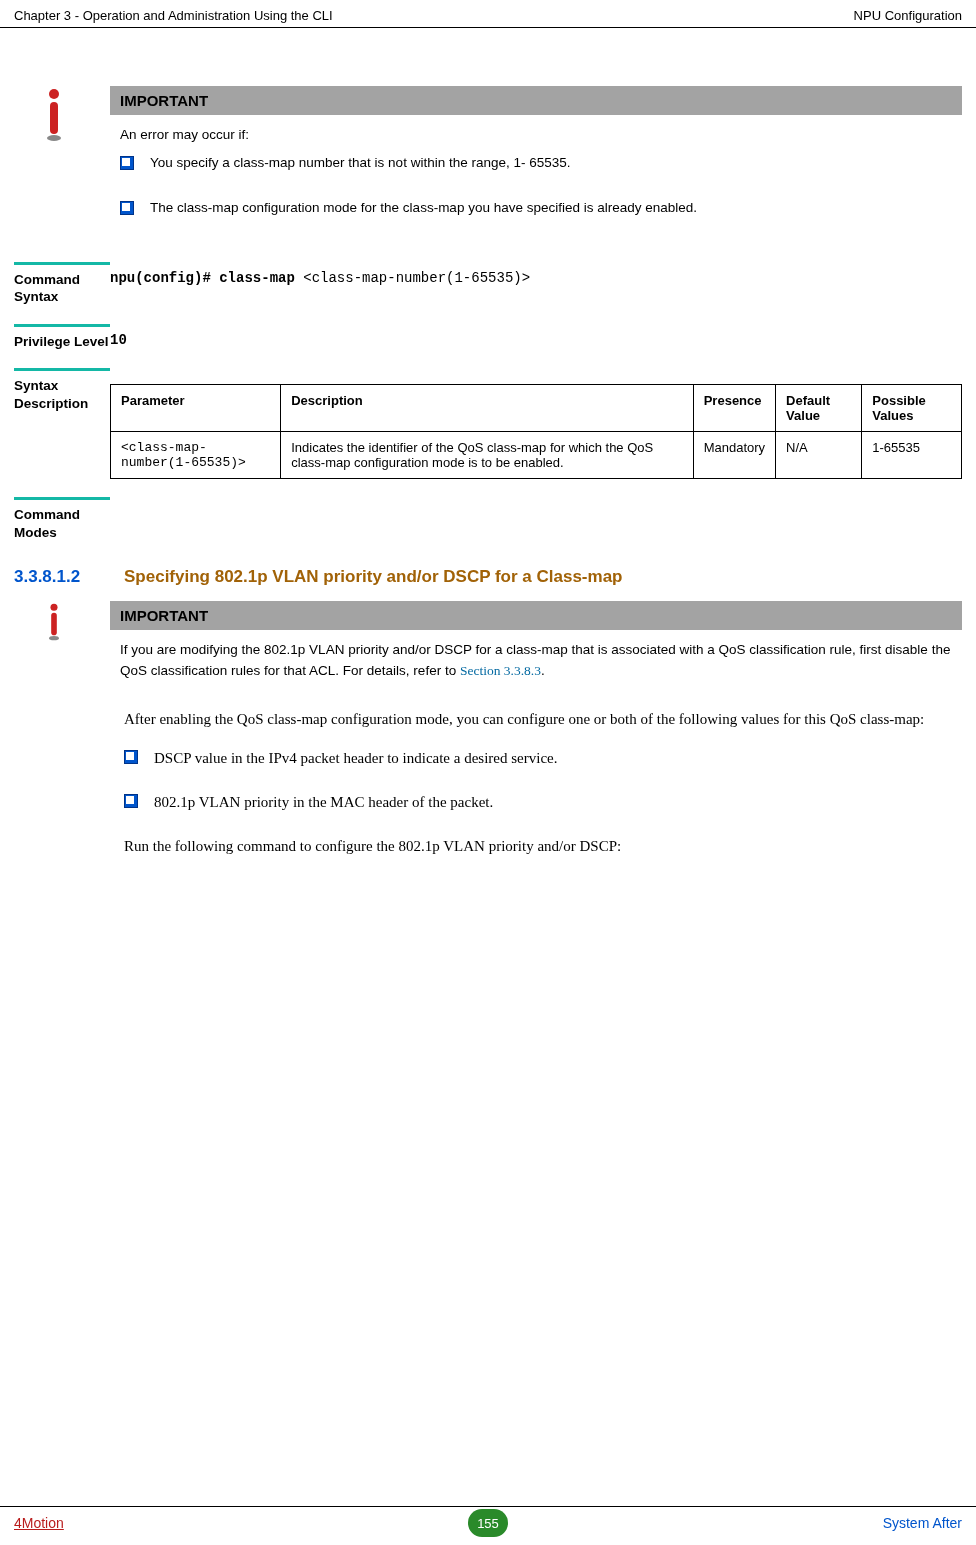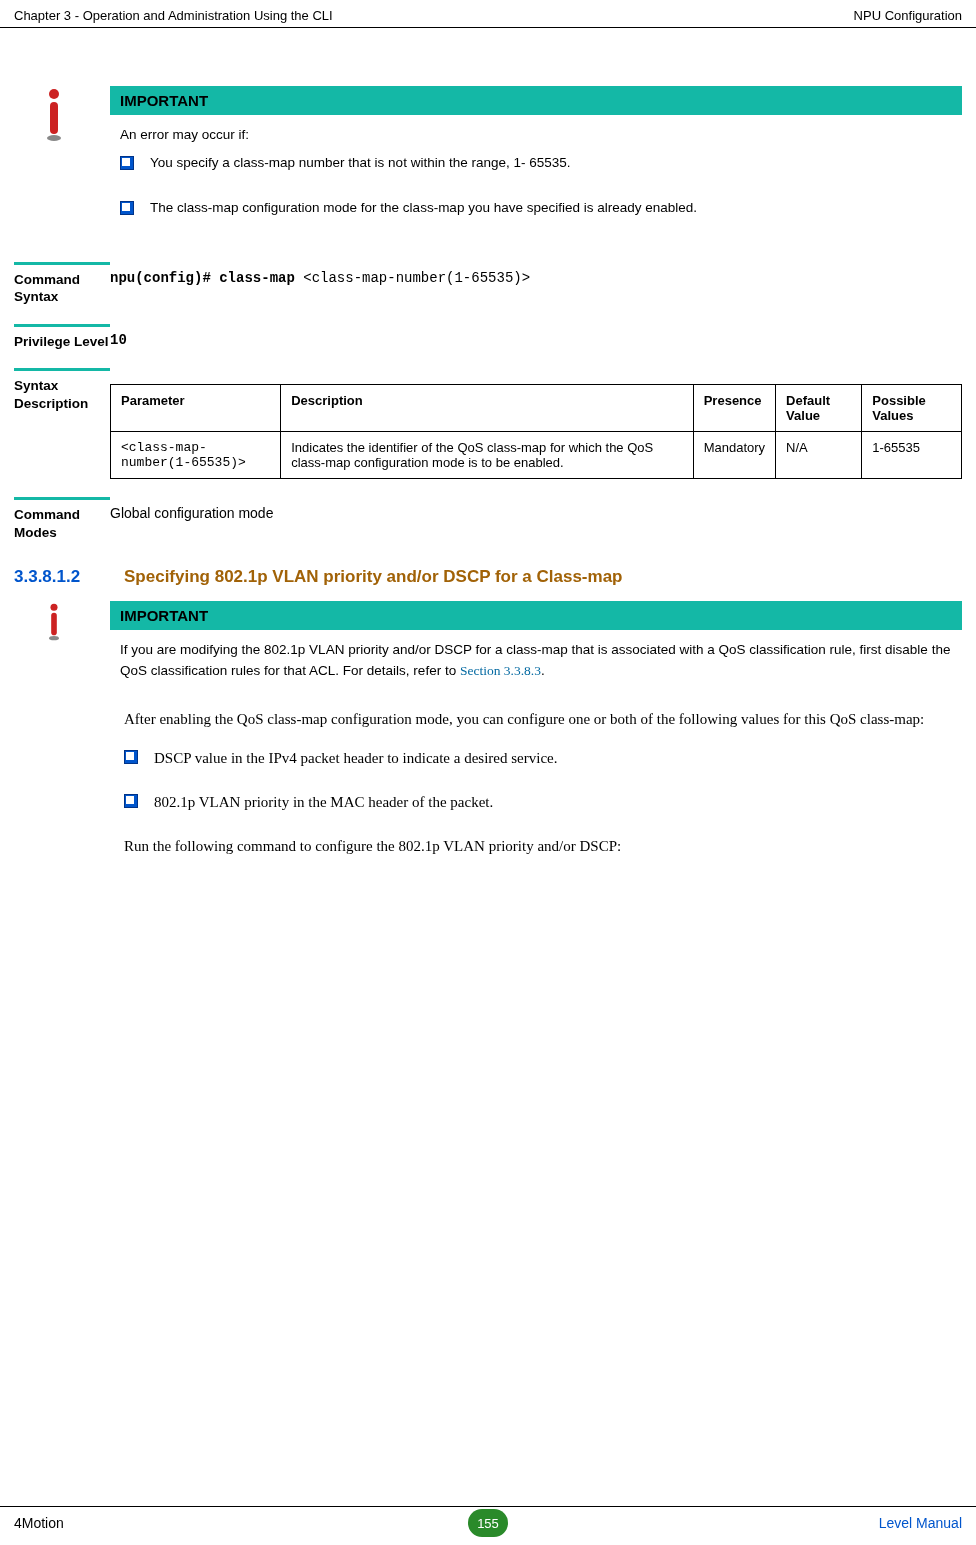--- a/index.html
+++ b/index.html
@@ -38,21 +38,21 @@
       padding-top: 2px;
     }
     .important-icon svg {
       width: 20px;
       height: 54px;
     }
     .important-content {
       flex: 1;
     }
     .important-title {
-      background: #14b8a6;
+      background: #a3a3a3;
       font-weight: bold;
       padding: 6px 10px;
       font-size: 15px;
     }
     .important-text {
       padding: 10px 10px 8px 10px;
       font-size: 13.5px;
       line-height: 1.5;
     }
     .bullet-list {
@@ -213,21 +213,22 @@
       left: 0;
       right: 0;
       border-top: 1px solid #000;
       padding: 8px 14px 14px 14px;
       display: flex;
       justify-content: space-between;
       align-items: center;
       font-size: 14px;
     }
     .footer-left {
-      color: #000000;
+      color: #b91c1c;
+      text-decoration: underline;
     }
     .footer-center {
       position: absolute;
       left: 50%;
       transform: translateX(-50%);
     }
     .page-circle {
       background: #2a8a2a;
       color: #fff;
       width: 40px;
@@ -301,21 +302,20 @@
           <td>N/A</td>
           <td>1-65535</td>
         </tr>
       </tbody>
         </table>
     </div>
   </div>
 
   <div class="def-row">
     <div class="def-label">Command Modes</div>
-    <div class="def-content-serif">Global configuration mode</div>
   </div>
 
   <div class="section-heading-row">
     <div class="section-num">3.3.8.1.2</div>
     <div class="section-title">Specifying 802.1p VLAN priority and/or DSCP for a Class-map</div>
   </div>
 
   <div class="important-block2">
     <div class="important-icon2">
       <svg viewBox="0 0 20 54" width="20" height="38">
@@ -341,14 +341,14 @@
 
   <div class="body-text">Run the following command to configure the 802.1p VLAN priority and/or DSCP:</div>
 
 </div>
 
 <div class="footer">
   <span class="footer-left">4Motion</span>
   <div class="footer-center">
     <div class="page-circle">155</div>
   </div>
-  <span class="footer-right">Level Manual</span>
+  <span class="footer-right">System After</span>
 </div>
 
 </body></html>

